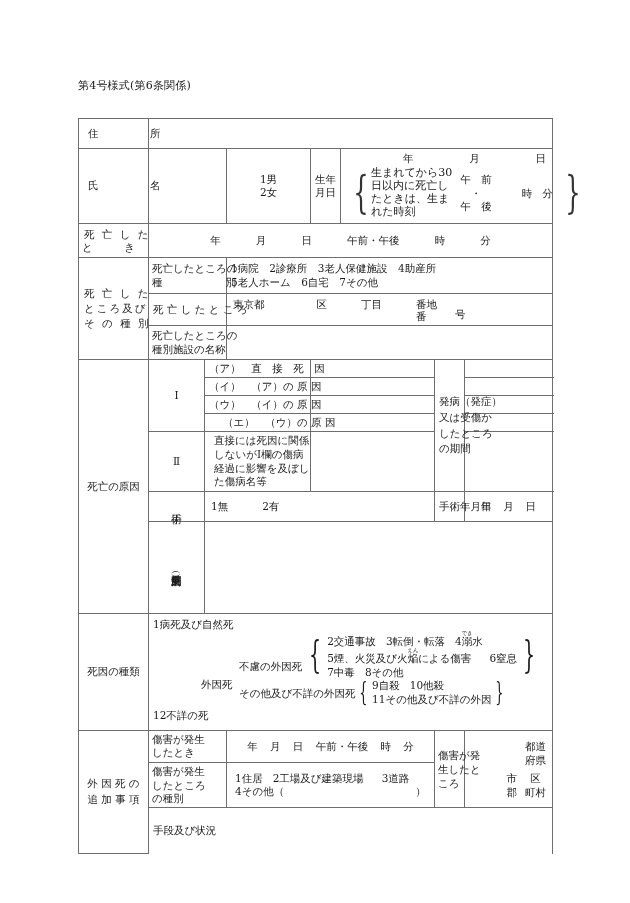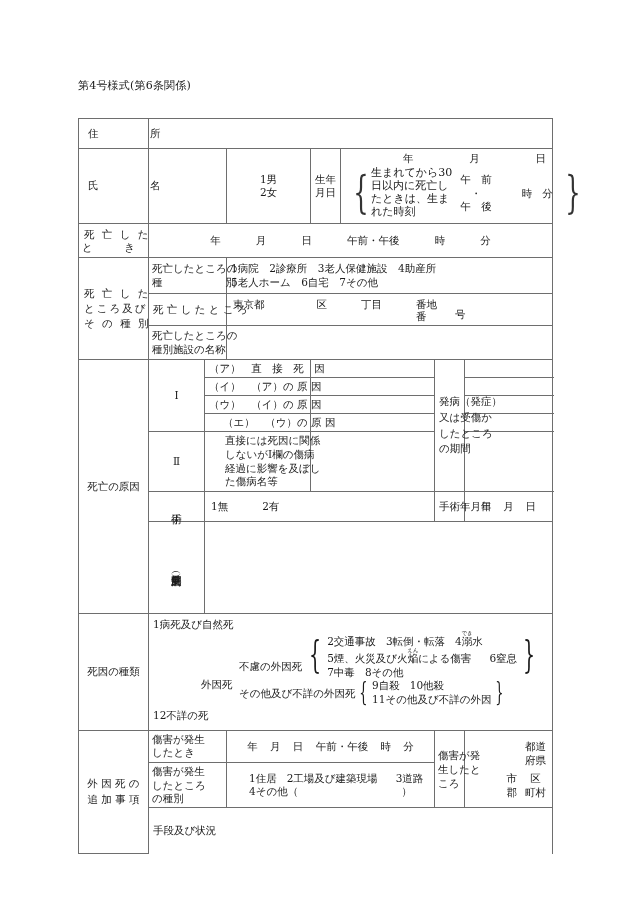--- a/index.html
+++ b/index.html
@@ -345,21 +345,21 @@
     </tr>
 
     <tr>
       <td colspan="2" style="height:18px;padding:1px 18px;white-space:nowrap">（エ）　（ウ）の 原 因</td>
       <td colspan="3"></td>
       <td colspan="3"></td>
     </tr>
 
     <tr>
       <td class="center vmid" style="padding:0">Ⅱ</td>
-      <td colspan="2" style="height:52px;padding:2px 20px">
+      <td colspan="2" style="height:52px;padding:2px 9px">
         <div style="line-height:1.3;white-space:nowrap">
           <div>直接には死因に関係</div>
           <div>しないがⅠ欄の傷病</div>
           <div>経過に影響を及ぼし</div>
           <div>た傷病名等</div>
         </div>
       </td>
       <td colspan="3"></td>
       <td colspan="3"></td>
     </tr>
@@ -488,21 +488,21 @@
     </tr>
 
     <tr>
       <td colspan="2" style="height:36px;padding:2px 3px">
         <div style="line-height:1.28;white-space:nowrap">
           <div>傷害が発生</div>
           <div>したところ</div>
           <div>の種別</div>
         </div>
       </td>
-      <td colspan="4" style="padding:2px 22px">
+      <td colspan="4" style="padding:2px 8px">
         <div style="line-height:1.3;white-space:nowrap">
           <div>
             <span>1住居</span><span class="gap-s"></span><span>2工場及び建築現場</span><span class="gap-m"></span><span>3道路</span>
           </div>
           <div style="display:flex;justify-content:space-between">
             <span>4その他（</span>
             <span>）</span>
           </div>
         </div>
       </td>

